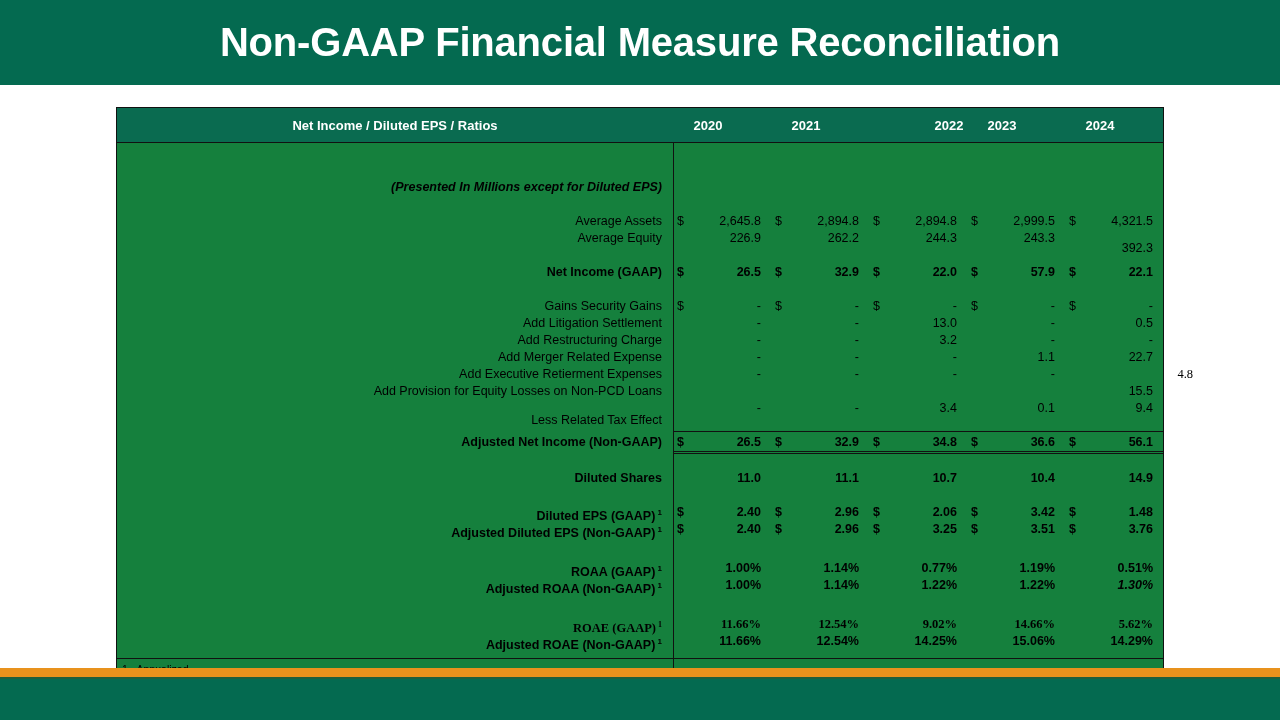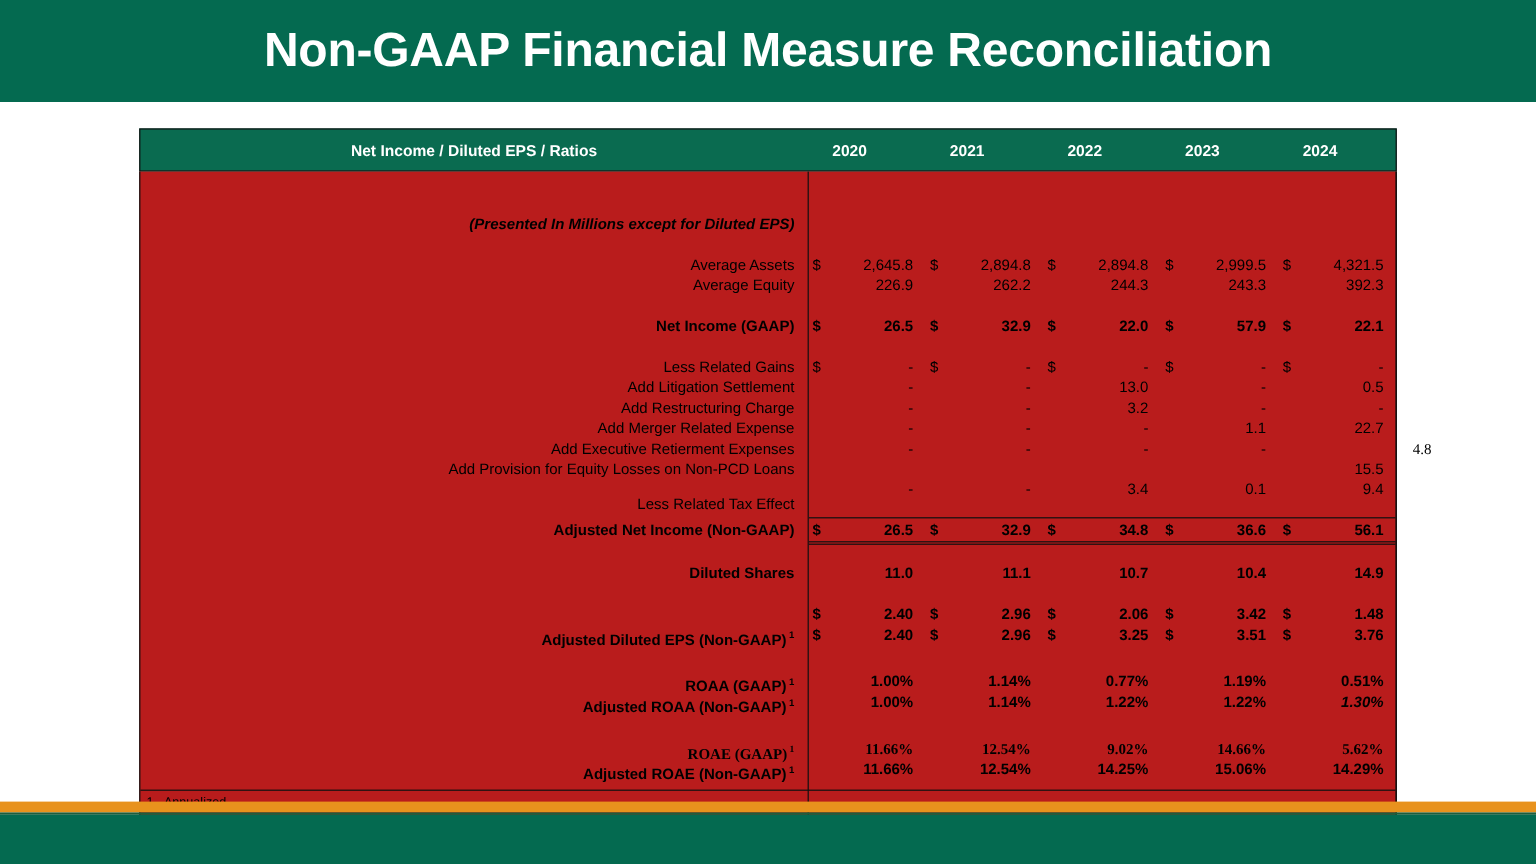--- a/index.html
+++ b/index.html
@@ -70,21 +70,21 @@
     font-weight: bold;
   }
 
   .tbl-body {
     position: relative;
     height: 541px;
     border-left: 1px solid #111111;
     border-right: 1px solid #111111;
     border-bottom: 1px solid #111111;
     box-sizing: border-box;
-    background: #b91c1c;
+    background: #15803d;
   }
   
   .col-divider {
     position: absolute;
     left: 556px;
     top: 0;
     width: 1px;
     height: 541px;
     background: #111111;
   }
@@ -205,21 +205,21 @@
 <div class="title-bar">
   <div class="title-text">Non-GAAP Financial Measure Reconciliation</div>
 </div>
 
 <div class="table-wrap">
 
   <div class="tbl-header">
     <div class="hdr-title">Net Income / Diluted EPS / Ratios</div>
     <div class="hdr-year" style="left:556px;">2020</div>
     <div class="hdr-year" style="left:654px;">2021</div>
-    <div class="hdr-year" style="left:752px;">2022</div>
+    <div class="hdr-year" style="left:797px;">2022</div>
     <div class="hdr-year" style="left:850px;">2023</div>
     <div class="hdr-year" style="left:948px;">2024</div>
   </div>
 
   <div class="tbl-body">
     <div class="col-divider"></div>
     <div class="num-right-edge"></div>
 
     <div id="rows-container">
         <div class="row" style="top: 36px;">
@@ -255,21 +255,21 @@
           </div>
           <div class="cell" style="left: 654px;">
             <span class="val">262.2</span>
           </div>
           <div class="cell" style="left: 752px;">
             <span class="val">244.3</span>
           </div>
           <div class="cell" style="left: 850px;">
             <span class="val">243.3</span>
           </div>
-          <div class="cell" style="left: 948px;">
+          <div class="cell" style="left: 948px; margin-top: 10px;">
             <span class="val">392.3</span>
           </div>
         </div>
         <div class="row" style="top: 121px;">
           <div class="row-label bold" style="width: 545px;">Net Income (GAAP)</div>
           <div class="cell bold" style="left: 556px;">
             <span class="cur">$</span>
             <span class="val">26.5</span>
           </div>
           <div class="cell bold" style="left: 654px;">
@@ -283,21 +283,21 @@
           <div class="cell bold" style="left: 850px;">
             <span class="cur">$</span>
             <span class="val">57.9</span>
           </div>
           <div class="cell bold" style="left: 948px;">
             <span class="cur">$</span>
             <span class="val">22.1</span>
           </div>
         </div>
         <div class="row" style="top: 155px;">
-          <div class="row-label" style="width: 545px;">Less Related Gains</div>
+          <div class="row-label" style="width: 545px;">Gains Security Gains</div>
           <div class="cell" style="left: 556px;">
             <span class="cur">$</span>
             <span class="val">-</span>
           </div>
           <div class="cell" style="left: 654px;">
             <span class="cur">$</span>
             <span class="val">-</span>
           </div>
           <div class="cell" style="left: 752px;">
             <span class="cur">$</span>
@@ -455,20 +455,21 @@
             <span class="val">10.7</span>
           </div>
           <div class="cell bold" style="left: 850px;">
             <span class="val">10.4</span>
           </div>
           <div class="cell bold" style="left: 948px;">
             <span class="val">14.9</span>
           </div>
         </div>
         <div class="row" style="top: 361px;">
+          <div class="row-label bold" style="width: 545px;">Diluted EPS (GAAP)<span class="sup"> 1</span></div>
           <div class="cell bold" style="left: 556px;">
             <span class="cur">$</span>
             <span class="val">2.40</span>
           </div>
           <div class="cell bold" style="left: 654px;">
             <span class="cur">$</span>
             <span class="val">2.96</span>
           </div>
           <div class="cell bold" style="left: 752px;">
             <span class="cur">$</span>

